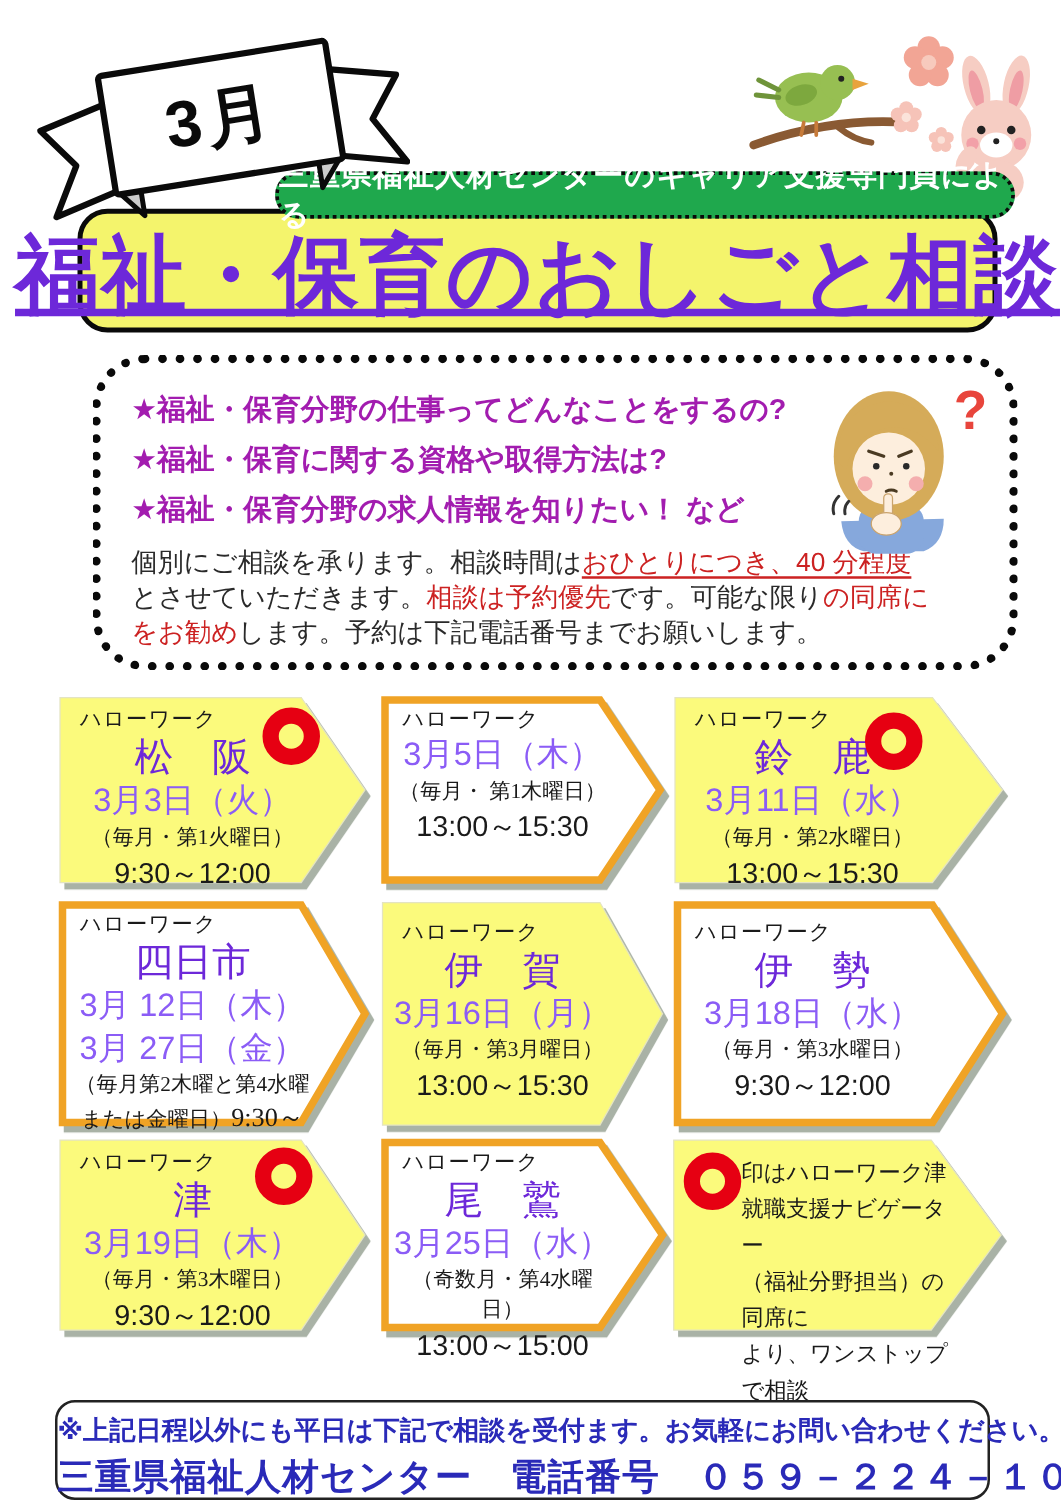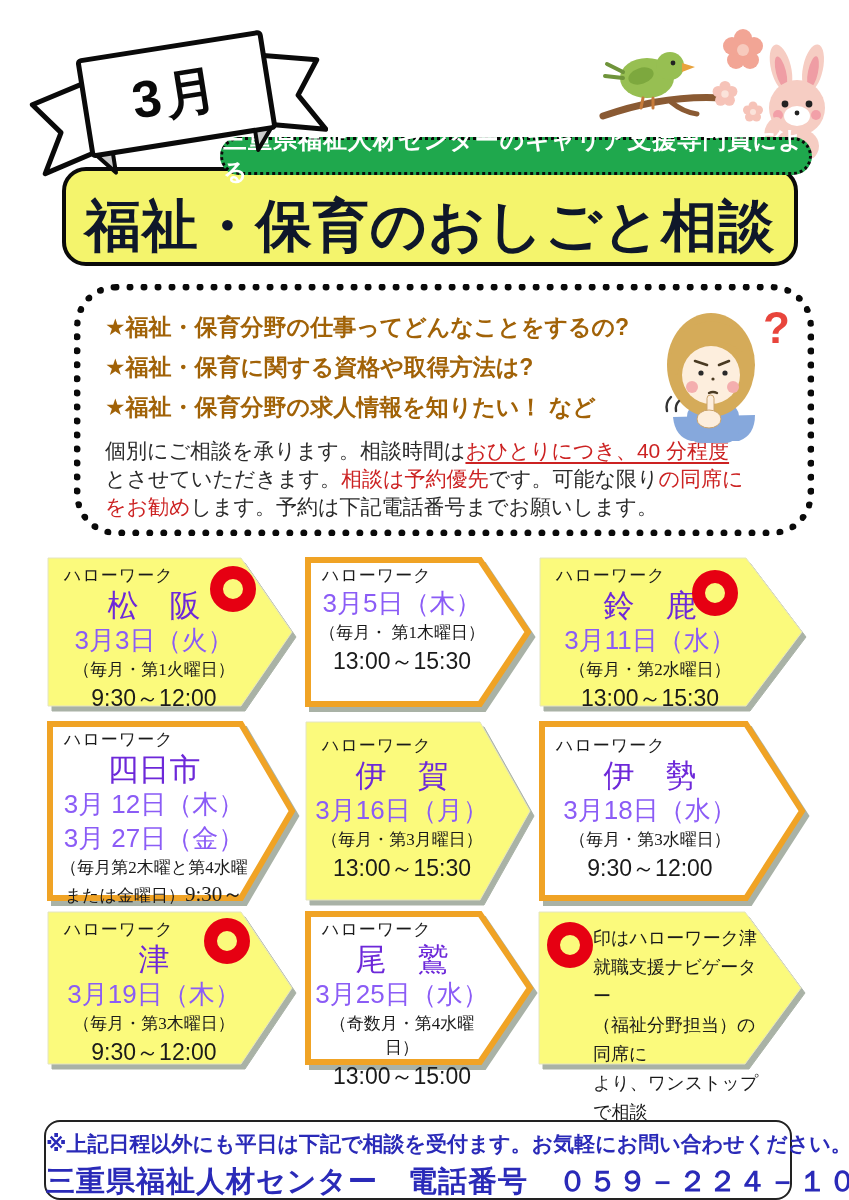--- a/index.html
+++ b/index.html
@@ -23,32 +23,33 @@
     color:#ffffff;font-size:24px;font-weight:bold;letter-spacing:1px;
   }
   
   .title-box{
     position:absolute;left:62px;top:167px;width:736px;height:99px;z-index:3;
     background:#f4f46c;border:4px solid #0a0a0a;border-radius:24px;
     box-sizing:border-box;display:flex;align-items:flex-end;justify-content:center;
     padding-bottom:8px;
   }
   .title-box .title-text{
-    font-size:56px;font-weight:bold;color:#0f172a;letter-spacing:1px;line-height:1;
+    font-size:68px;font-weight:bold;color:#6d28d9;letter-spacing:1px;line-height:1;
     white-space:nowrap;
+    text-decoration:underline;
   }
   
   .intro-box{
     position:absolute;left:74px;top:284px;width:740px;height:252px;z-index:2;
     border:7px dotted #0a0a0a;border-radius:42px;box-sizing:border-box;
     background:#ffffff;
   }
   .intro-bullets{margin:16px 0 0 24px;}
   .intro-bullet{
-    font-size:23px;font-weight:bold;color:#a16207;line-height:40px;white-space:nowrap;
+    font-size:23px;font-weight:bold;color:#a21caf;line-height:40px;white-space:nowrap;
   }
   .intro-para{
     margin:10px 0 0 24px;font-size:21px;color:#2a2a2a;line-height:28px;
   }
   .intro-para .ln{white-space:nowrap;}
   .red{color:#cc2222;}
   .red-u{color:#cc2222;text-decoration:underline;text-underline-offset:4px;}
   .woman-wrap{position:absolute;right:16px;top:8px;width:140px;height:150px;}
   
   .card{position:absolute;z-index:2;}

